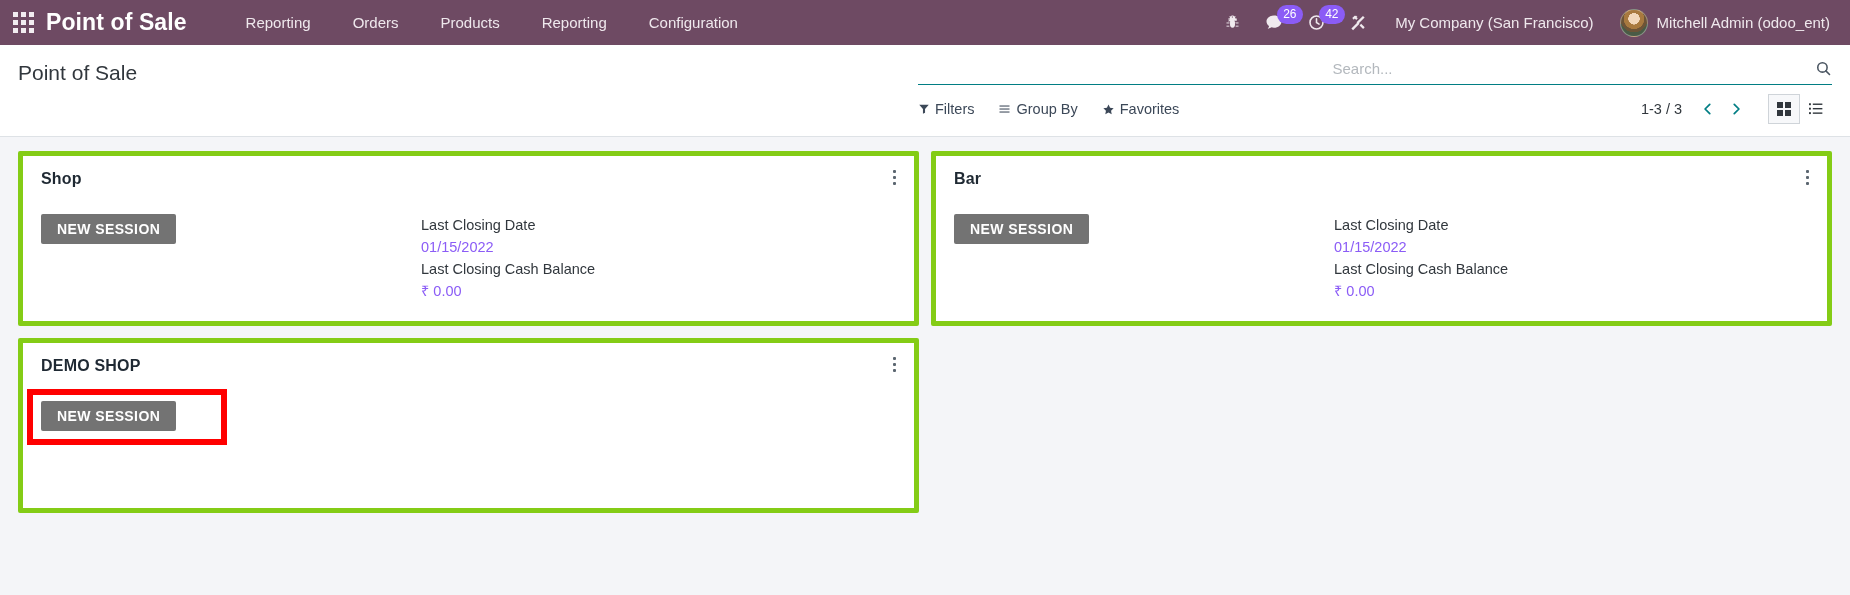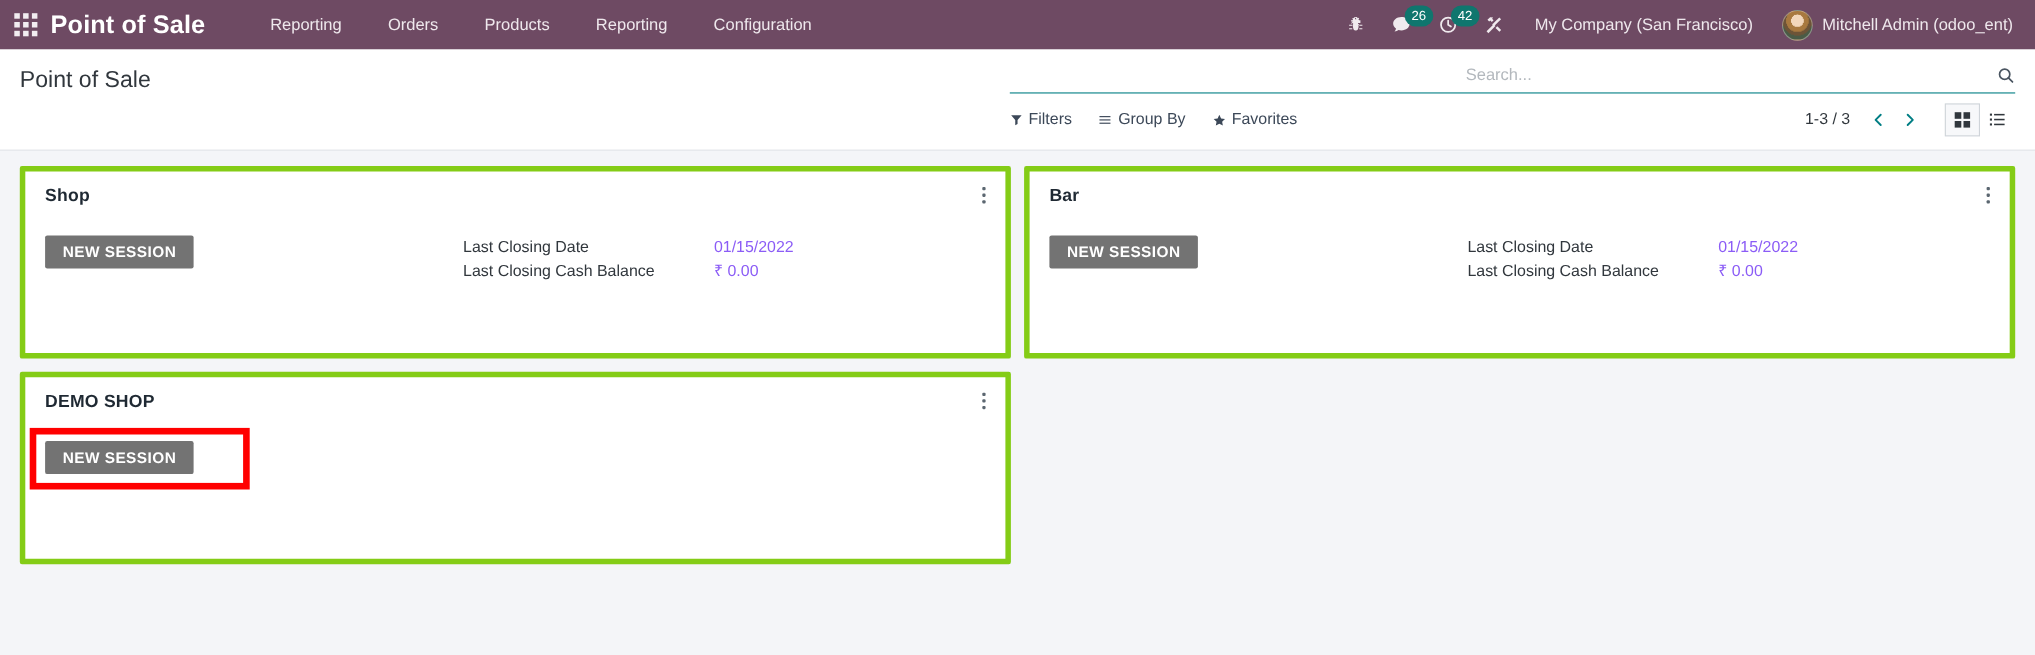--- a/index.html
+++ b/index.html
@@ -59,21 +59,21 @@
   .nav-icon {
     width: 42px; height: 45px;
     display: flex; align-items: center; justify-content: center;
     position: relative;
     cursor: pointer;
   }
   .nav-icon svg { display:block; }
   .badge {
     position: absolute;
     top: 5px; left: 24px;
-    background: #0f766e;
+    background: #8b5cf6;
     color: #fff;
     font-size: 12px;
     line-height: 1;
     padding: 3px 6px 4px;
     border-radius: 11px;
     min-width: 21px;
     text-align: center;
     font-weight: normal;
   }
   .company-name {
@@ -237,21 +237,21 @@
     white-space: nowrap;
   }
   .highlight-box {
     position: absolute;
     left: -14px; top: -12px;
     right: 194px; bottom: -14px;
     border: 6px solid #FF0000;
     pointer-events: none;
   }
   .kcard-stats { font-size: 14.5px; color: #31373D; line-height: 22px; }
-  .stat-row { display: flex; }
+  .stat-row { display: flex; flex-direction: column; }
   .stat-label { width: 228px; color: #31373D; white-space: nowrap; }
   .stat-value { color: #8b5cf6; white-space: nowrap; }
 </style>
 </head>
 <body>
 
 <div class="navbar">
 
   <div class="apps-grid">
     <i></i>

